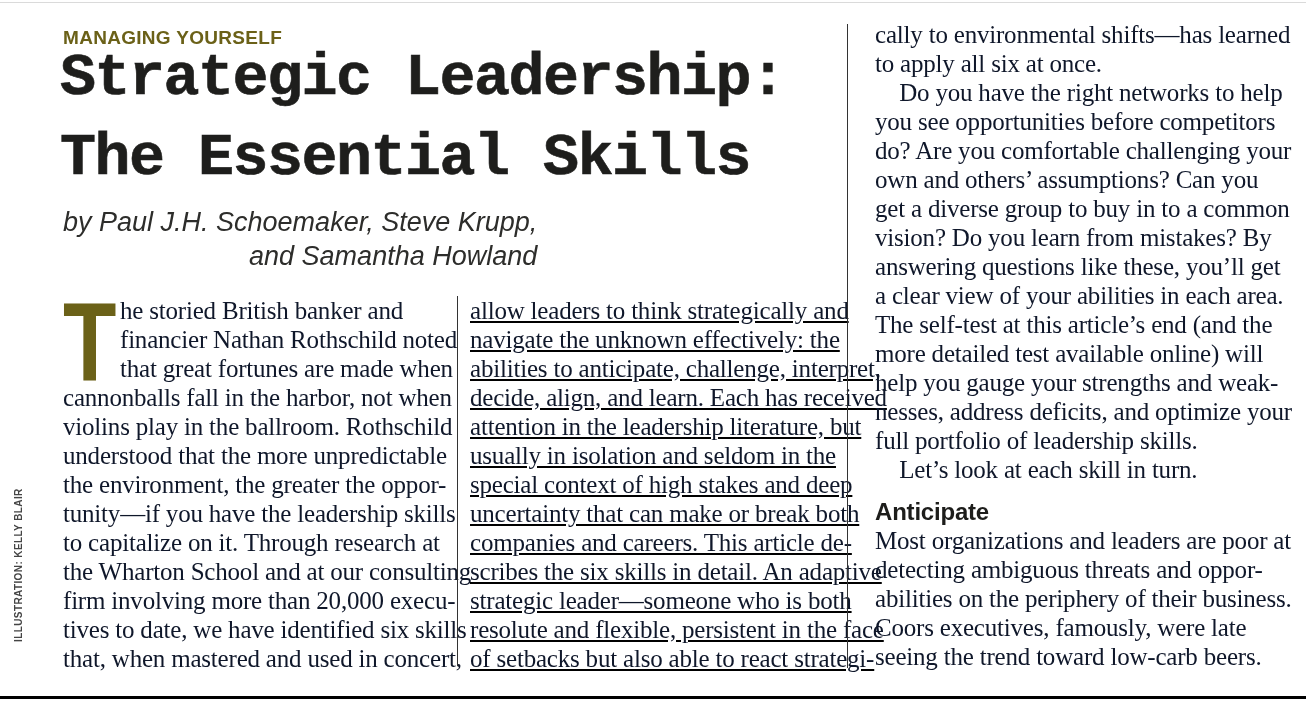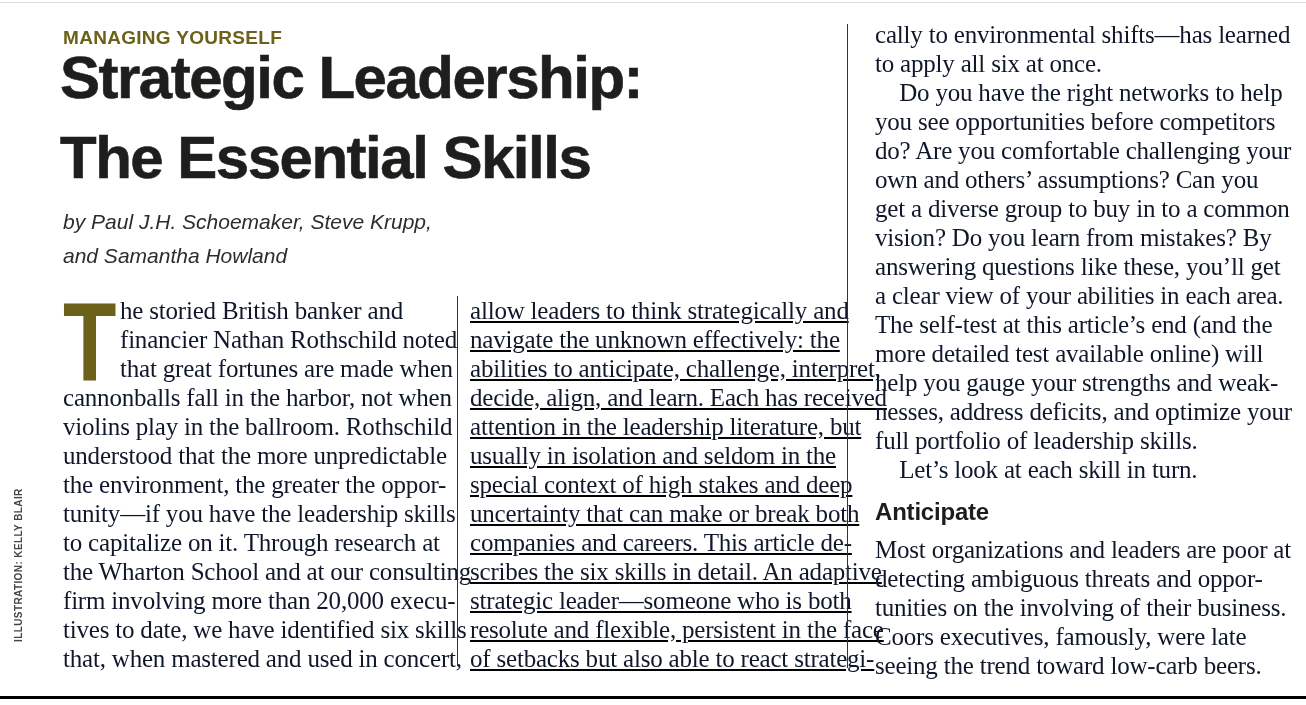--- a/index.html
+++ b/index.html
@@ -37,37 +37,38 @@
     left: 63px; top: 27px;
     font-family: "Liberation Sans", sans-serif;
     font-size: 19px;
     font-weight: bold;
     letter-spacing: 0.3px;
     color: #6b6118;
   }
   .headline {
     position: absolute;
     left: 60px; top: 38px;
-    font-family: Liberation Sans, sans-serif;
+    font-family: Liberation Mono, monospace;
     font-size: 60px;
     line-height: 80px;
     letter-spacing: -1.5px;
     color: #1e1e1c;
     -webkit-text-stroke: 0.6px #1e1e1c;
     white-space: pre;
   }
   .byline {
     position: absolute;
     left: 63px; top: 205px;
     font-family: "Liberation Sans", sans-serif;
     font-style: italic;
-    font-size: 21px;
+    font-size: 27px;
     line-height: 34px;
     color: #2d2d2b;
     white-space: pre;
+    text-align: right;
   }
   .bodytext {
     font-size: 25px;
     line-height: 29px;
     letter-spacing: -0.2px;
     color: #0f172a;
     white-space: pre;
   }
   .col1 { position: absolute; left: 63px;  top: 296px; width: 385px; }
   .col2 { position: absolute; left: 470px; top: 296px; width: 377px; text-decoration: underline; }
@@ -90,21 +91,21 @@
     transform-origin: left top;
     white-space: pre;
   }
   .section-heading {
     font-family: "Liberation Sans", sans-serif;
     font-size: 24px;
     font-weight: bold;
     line-height: 26px;
     color: #1d1d1b;
     margin-top: 15px;
-    margin-bottom: 10px;
+    margin-bottom: 1px;
     letter-spacing: -0.2px;
   }
   .vdivider {
     position: absolute;
     width: 1px;
     background: #333333;
     z-index: 5;
   }
   .vdivider.d1 { left: 457px; top: 296px; height: 370px; }
   .vdivider.d2 { left: 847px; top: 24px;  height: 644px; }
@@ -184,20 +185,20 @@
 a clear view of your abilities in each area.
 The self-test at this article’s end (and the
 more detailed test available online) will
 help you gauge your strengths and weak-
 nesses, address deficits, and optimize your
 full portfolio of leadership skills.
     Let’s look at each skill in turn.</div>
     <h2 class="section-heading">Anticipate</h2>
     <div class="bodytext">Most organizations and leaders are poor at
 detecting ambiguous threats and oppor-
-tunities on the involving of their business.
+abilities on the periphery of their business.
 Coors executives, famously, were late
 seeing the trend toward low-carb beers.</div>
   </div>
 
   <div class="bottom-rule"></div>
 
 </div>
 
 </body></html>

